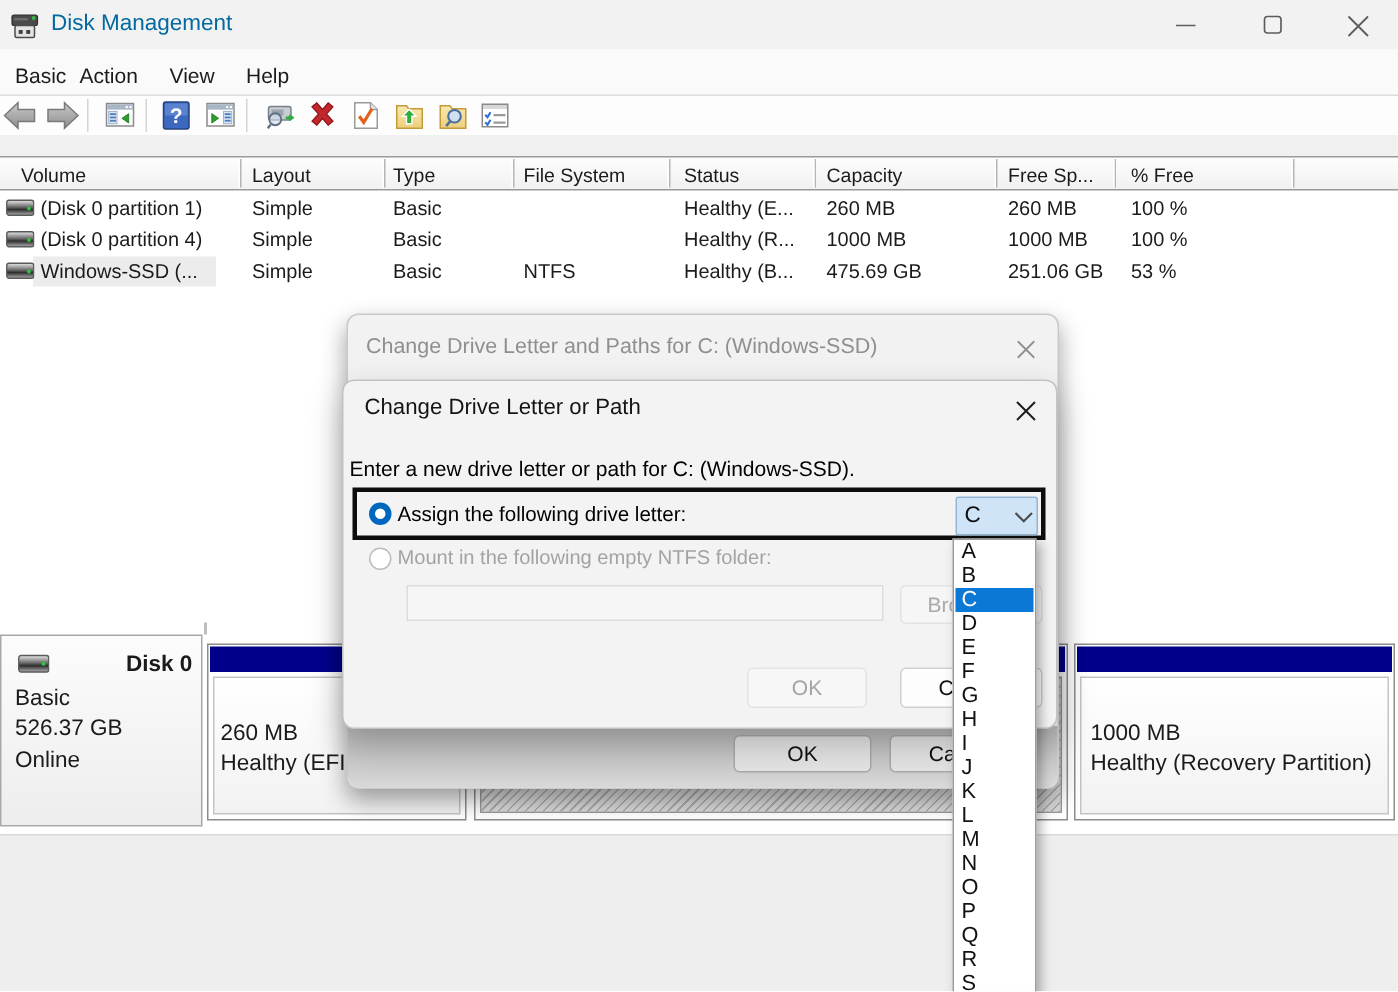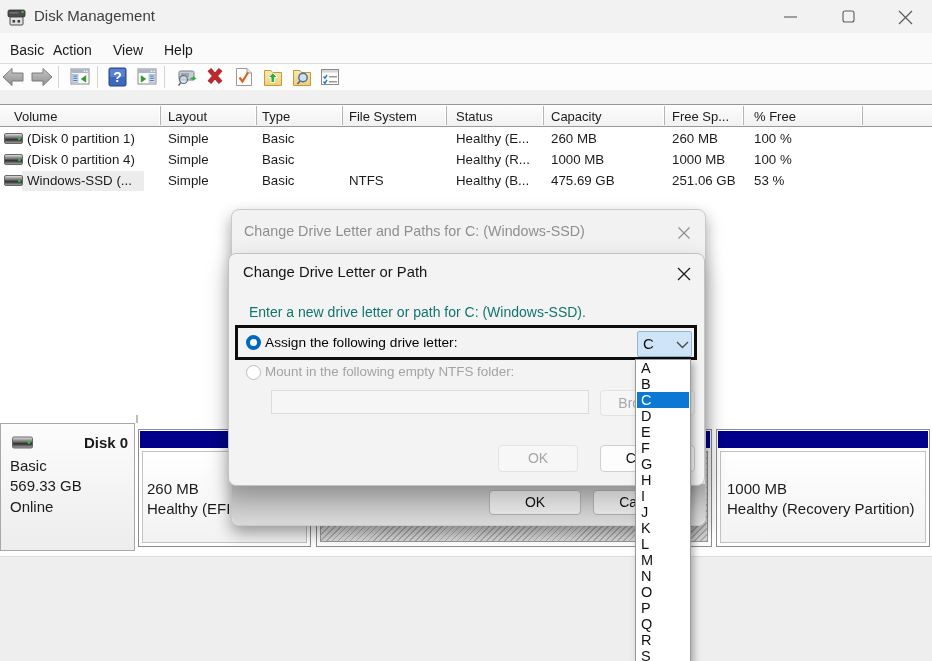--- a/index.html
+++ b/index.html
@@ -1,21 +1,21 @@
 <!DOCTYPE html>
 <html><head>
 <meta charset="utf-8">
 <style>
   html,body{margin:0;padding:0;}
   #app{position:relative;width:932px;height:661px;overflow:hidden;
        font-family:"Liberation Sans", sans-serif;background:#ffffff;}
   .abs{position:absolute;}
   
   #titlebar{left:0;top:0;width:932px;height:33px;background:#f2f2f2;}
-  #titletext{left:34px;top:7px;font-size:15px;color:#404040;}
+  #titletext{left:34px;top:7px;font-size:15px;color:#0369a1;}
   #menubar{left:0;top:33px;width:932px;height:30px;background:#fafafa;border-bottom:1px solid #dcdcdc;}
   .menuitem{position:absolute;top:42px;font-size:14px;color:#1b1b1b;}
   #toolbar{left:0;top:64px;width:932px;height:26px;background:#fdfdfd;}
   .tsep{position:absolute;top:2px;width:1px;height:22px;background:#d4d4d4;}
   #band{left:0;top:90px;width:932px;height:14px;background:#f0f0f0;}
   
   #thead{left:0;top:104px;width:932px;height:23px;background:linear-gradient(#fdfdfd,#f1f1f1);
          border-top:1px solid #999;border-bottom:1px solid #999;box-sizing:border-box;}
   .hsep{position:absolute;top:1px;width:1px;height:19px;background:#b5b5b5;}
   .hsepw{position:absolute;top:1px;width:1px;height:19px;background:#ffffff;}
@@ -260,21 +260,21 @@
   <div class="abs" id="graybottom"></div>
   <div class="abs" style="left:136px;top:415px;width:2px;height:8px;background:#bdbdbd;"></div>
 
   <div class="abs" id="diskpanel">
     <svg style="position:absolute;left:11px;top:12px;" width="21" height="13" viewBox="0 0 21 13">
       <rect x="0.5" y="1" width="20" height="11" rx="1.5" fill="url(#drv)" stroke="#5a5a5a" stroke-width="0.9"></rect>
       <circle cx="17" cy="6.5" r="1.4" fill="#2fc43f"></circle>
     </svg>
     <div class="ptxt" style="left:37px;top:10px;font-weight:bold;margin-left:46px;">Disk 0</div>
     <div class="ptxt" style="left:9px;top:33px;">Basic</div>
-    <div class="ptxt" style="left:9px;top:53px;">569.33 GB</div>
+    <div class="ptxt" style="left:9px;top:53px;">526.37 GB</div>
     <div class="ptxt" style="left:9px;top:74px;">Online</div>
   </div>
 
   <div class="pbox" style="left:138px;width:173px;">
     <div class="pbar"></div>
     <div class="pinner"></div>
     <div class="ptxt" style="left:8px;top:50px;">260 MB</div>
     <div class="ptxt" style="left:8px;top:70px;">Healthy (EFI System Partition)</div>
   </div>
   <div class="pbox" id="hatchbox" style="left:316px;width:396px;">
@@ -296,21 +296,21 @@
     <div style="position:absolute;left:0;right:0;bottom:0;height:41px;border-radius:0 0 8px 8px;background:linear-gradient(#b6b6b6,#d8d8d8);"></div>
     <div class="btn" style="left:257px;top:280px;width:92px;height:25px;background:#e4e4e4;border:1px solid #a9a9a9;color:#111;line-height:23px;">OK</div>
     <div class="btn" style="left:361px;top:280px;width:96px;height:25px;background:#e4e4e4;border:1px solid #a9a9a9;color:#111;line-height:23px;">Cancel</div>
   </div>
 
   <div class="abs" id="idialog">
     <div style="position:absolute;left:14px;top:10px;font-size:14.8px;color:#151515;white-space:pre;">Change Drive Letter or Path</div>
     <svg style="position:absolute;left:447px;top:12px;" width="16" height="16" viewBox="0 0 16 16">
       <path d="M2 2 L14 14 M14 2 L2 14" stroke="#1b1b1b" stroke-width="1.3" fill="none"></path>
     </svg>
-    <div style="position:absolute;left:20px;top:50px;font-size:14px;color:#0f766e;white-space:pre;">Enter a new drive letter or path for C: (Windows-SSD).</div>
+    <div style="position:absolute;left:4px;top:50px;font-size:14px;color:#000000;white-space:pre;">Enter a new drive letter or path for C: (Windows-SSD).</div>
     <div id="focusrect"></div>
     <div class="radio" style="left:17px;top:81px;width:15px;height:15px;border:4.5px solid #0067c0;"></div>
     <div style="position:absolute;left:36px;top:81px;font-size:13.7px;color:#000000;white-space:pre;">Assign the following drive letter:</div>
     <div id="combo">
       <div style="position:absolute;left:5px;top:3px;font-size:15px;color:#111;">C</div>
       <svg style="position:absolute;left:38px;top:9px;" width="13" height="8" viewBox="0 0 13 8">
         <path d="M1 1 L6.5 6.5 L12 1" stroke="#4a4a4a" stroke-width="1.4" fill="none"></path>
       </svg>
     </div>
     <div class="radio" style="left:17px;top:111px;width:15px;height:15px;border:1px solid #bdbdbd;"></div>

